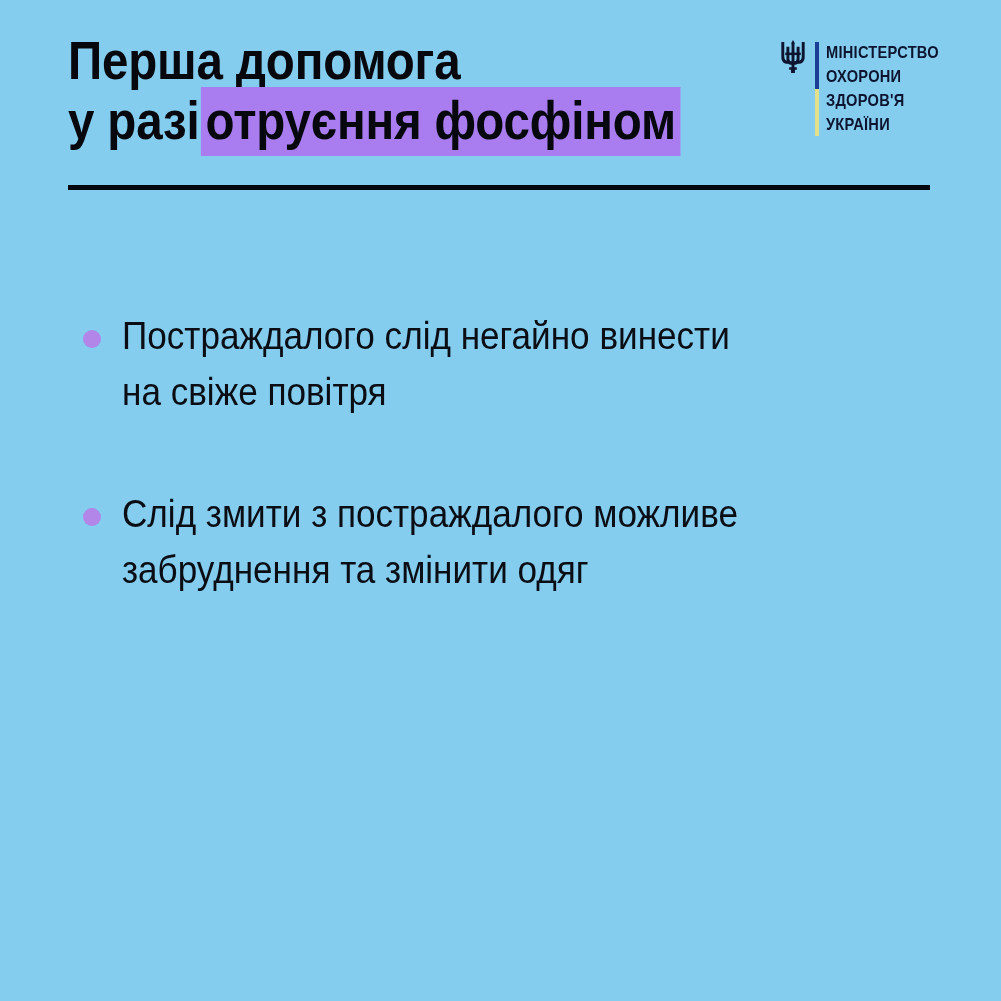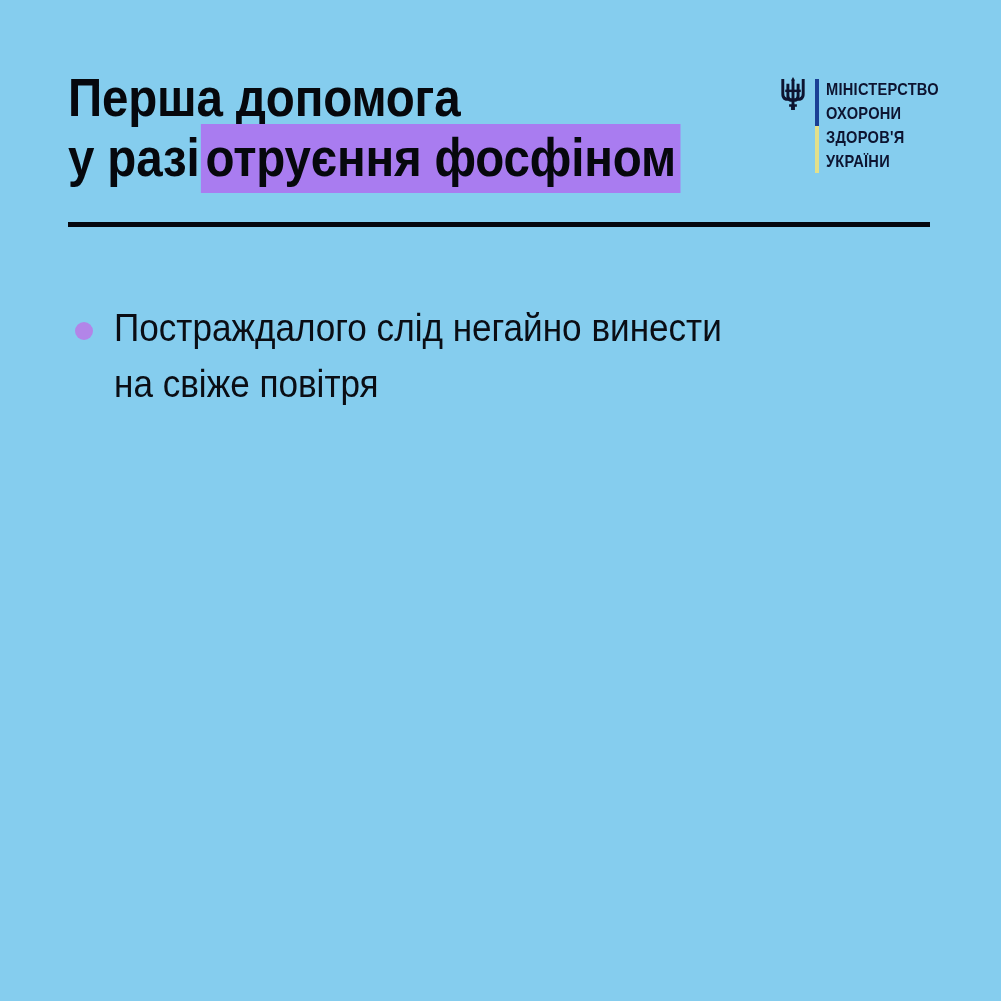--- a/index.html
+++ b/index.html
@@ -24,21 +24,20 @@
     box-sizing: border-box;
   }
 
   
   .header {
     position: absolute;
     left: 0;
     top: 0;
     width: 878px;
     height: 200px;
-    margin-top: 37px;
   }
 
   .headline {
     position: absolute;
     left: 68px;
     top: 30px;
     width: 700px;
     margin: 0;
     color: #06080d;
     font-family: "Liberation Sans Narrow", "Liberation Sans", "DejaVu Sans Condensed", sans-serif;
@@ -113,21 +112,21 @@
     background: #05070e;
   }
 
   
   .bullets {
     position: absolute;
     left: 0;
     top: 296px;
     width: 889px;
     list-style: none;
-    margin: 4px;
+    margin: 12px;
     padding: 0;
   }
   .bullet {
     position: relative;
     padding-left: 110px;
     margin-bottom: 66px;
   }
   .bullet:last-child {
     margin-bottom: 0;
   }
@@ -189,15 +188,20 @@
 
     <div class="rule"></div>
   </div>
 
   <ul class="bullets">
     <li class="bullet">
       <span class="bullet-dot"></span>
       <span class="bullet-text">Постраждалого слід негайно винести
 на свіже повітря</span>
     </li>
+    <li class="bullet">
+      <span class="bullet-dot"></span>
+      <span class="bullet-text">Слід змити з постраждалого можливе
+забруднення та змінити одяг</span>
+    </li>
   </ul>
 
 </div>
 
 </body></html>

